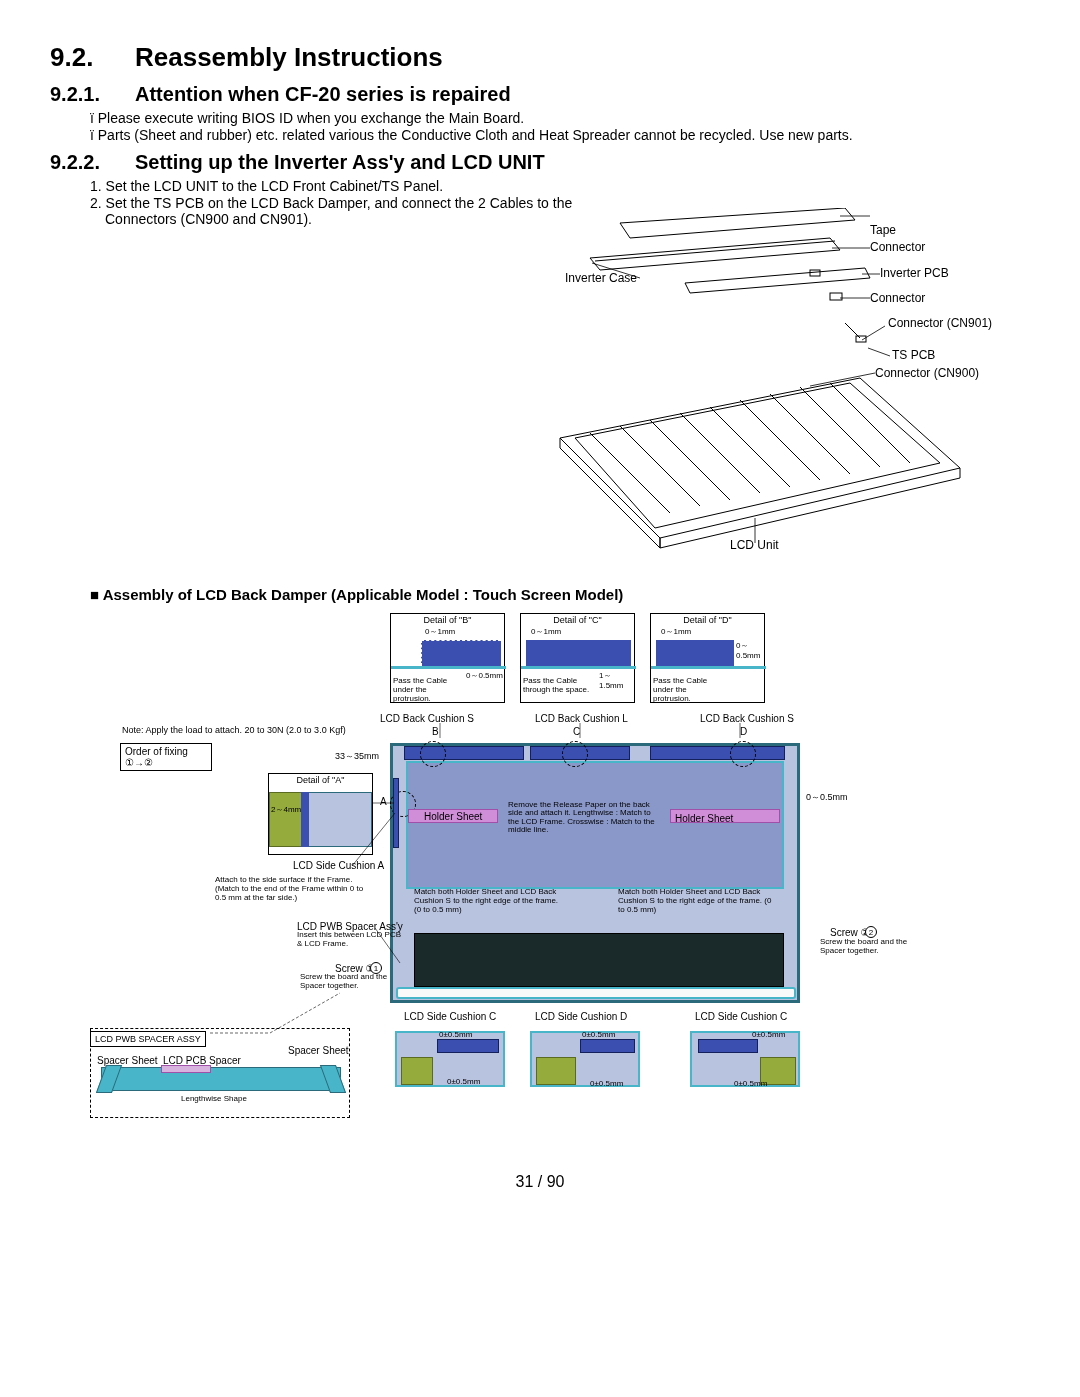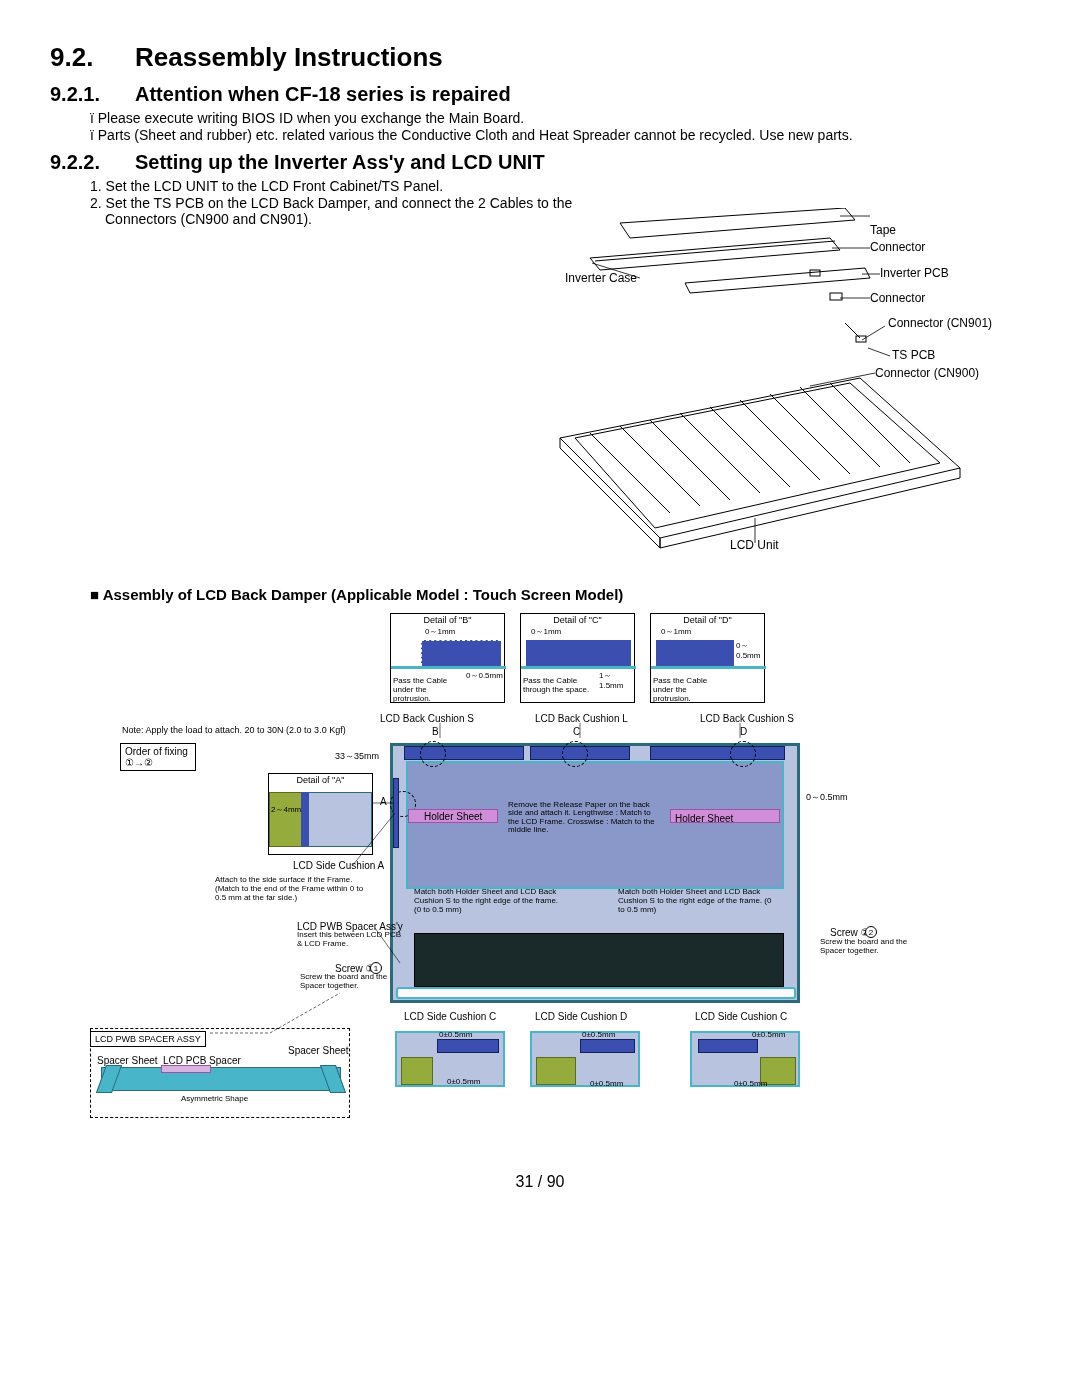--- a/index.html
+++ b/index.html
@@ -194,21 +194,21 @@
 </head>
 <body>
 
 <div class="page">
 
   <div class="h1">
     <span class="section-num">9.2.</span><span>Reassembly Instructions</span>
   </div>
 
   <div class="h2">
-    <span class="section-num-sm">9.2.1.</span><span>Attention when CF-18 series is repaired</span>
+    <span class="section-num-sm">9.2.1.</span><span>Attention when CF-20 series is repaired</span>
   </div>
   <div class="body-text">ï Please execute writing BIOS ID when you exchange the Main Board.</div>
   <div class="body-text">ï Parts (Sheet and rubber) etc. related various the Conductive Cloth and Heat Spreader cannot be recycled. Use new parts.</div>
 
   <div class="h2">
     <span class="section-num-sm">9.2.2.</span><span>Setting up the Inverter Ass'y and LCD UNIT</span>
   </div>
   <div class="ol-text">1. Set the LCD UNIT to the LCD Front Cabinet/TS Panel.</div>
   <div class="ol-text">2. Set the TS PCB on the LCD Back Damper, and connect the 2 Cables to the Connectors (CN900 and CN901).</div>
 
@@ -316,21 +316,21 @@
 
     <div class="fig2-label" style="top:100px;left:290px">LCD Back Cushion S</div>
     <div class="fig2-label" style="top:100px;left:445px">LCD Back Cushion L</div>
     <div class="fig2-label" style="top:100px;left:610px">LCD Back Cushion S</div>
     <div class="fig2-label" style="top:113px;left:342px">B</div>
     <div class="fig2-label" style="top:113px;left:483px">C</div>
     <div class="fig2-label" style="top:113px;left:650px">D</div>
 
     <div class="fig2-label" style="top:113px;left:32px;font-size:9px">Note: Apply the load to attach. 20 to 30N (2.0 to 3.0 Kgf)</div>
 
-    <div class="fig2-box" style="top:130px;left:30px;width:76px">
+    <div class="fig2-box" style="top:130px;left:30px;width:92px">
       <div>Order of fixing</div>
       <div>①→②</div>
     </div>
 
     <div class="fig2-label" style="top:139px;left:245px;font-size:9px">33～35mm</div>
 
     <div class="detail-box" style="top:160px;left:178px;width:105px;height:82px">
       <div class="detail-hdr">Detail of "A"</div>
       <div class="detail-inner">
         <div style="position:absolute;top:6px;left:35px;width:68px;height:55px;background:#b8c3e0;border:1px solid #2a6a7a"></div>
@@ -410,21 +410,21 @@
     </div>
 
     <div class="fig2-box" style="top:418px;left:0px;font-size:9px">LCD PWB SPACER ASSY</div>
     <div class="spacer-assy-box" style="top:415px;left:0">
       <div class="spacer-shape" style="top:38px;left:10px;width:240px"></div>
       <div style="position:absolute;top:36px;left:10px;width:16px;height:28px;background:#49b5c9;border:1px solid #2a6a7a;transform:skewX(-20deg)"></div>
       <div style="position:absolute;top:36px;left:234px;width:16px;height:28px;background:#49b5c9;border:1px solid #2a6a7a;transform:skewX(20deg)"></div>
       <div style="position:absolute;top:36px;left:70px;width:50px;height:8px;background:#d9b3e0;border:1px solid #a050a8"></div>
       <div class="fig2-label" style="top:26px;left:6px">Spacer Sheet</div>
       <div class="fig2-label" style="top:26px;left:72px">LCD PCB Spacer</div>
-      <div class="fig2-label" style="top:66px;left:90px;font-size:8px">Asymmetric Shape</div>
+      <div class="fig2-label" style="top:66px;left:90px;font-size:8px">Lengthwise Shape</div>
     </div>
     <div class="fig2-label" style="top:432px;left:198px">Spacer Sheet</div>
 
     <svg style="position:absolute;top:0;left:0" width="900" height="530">
       <g stroke="#000" stroke-width="0.6" fill="none">
         <line x1="350" y1="110" x2="350" y2="125"></line>
         <line x1="490" y1="110" x2="490" y2="125"></line>
         <line x1="650" y1="110" x2="650" y2="125"></line>
         <line x1="283" y1="190" x2="304" y2="190"></line>
         <line x1="262" y1="253" x2="305" y2="200"></line>

